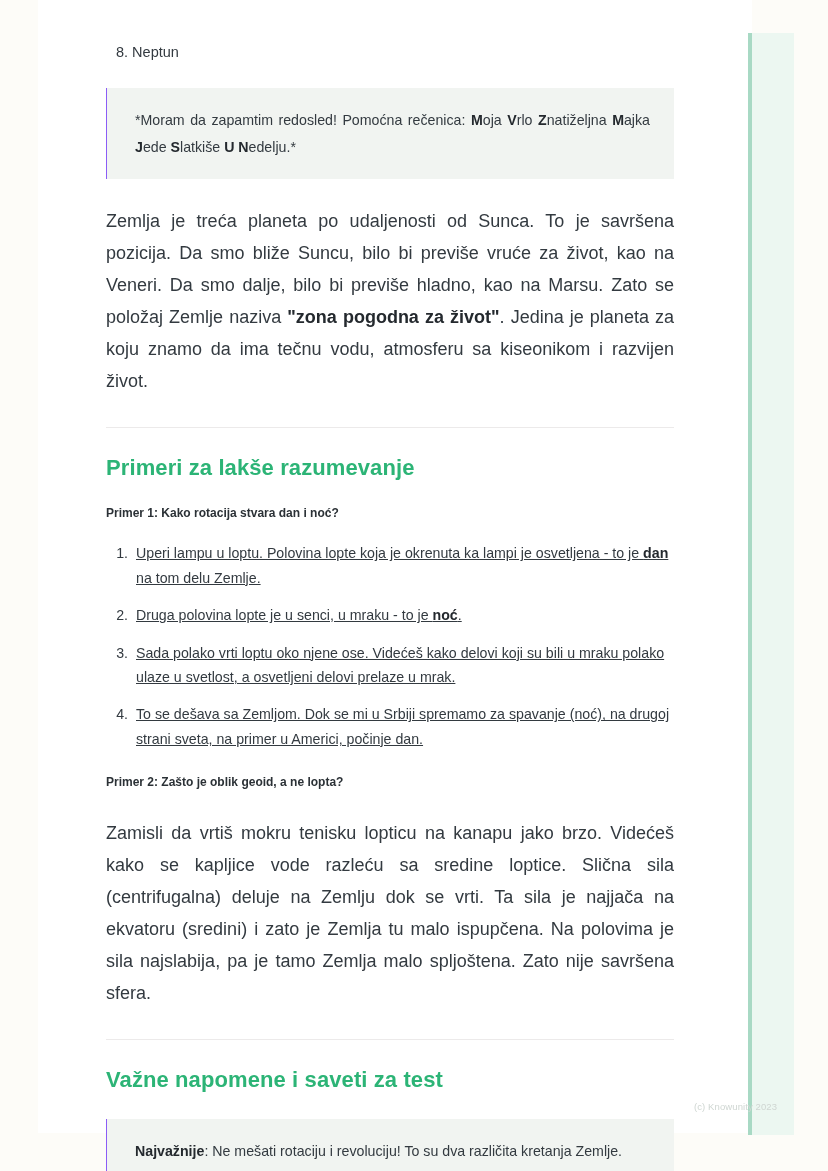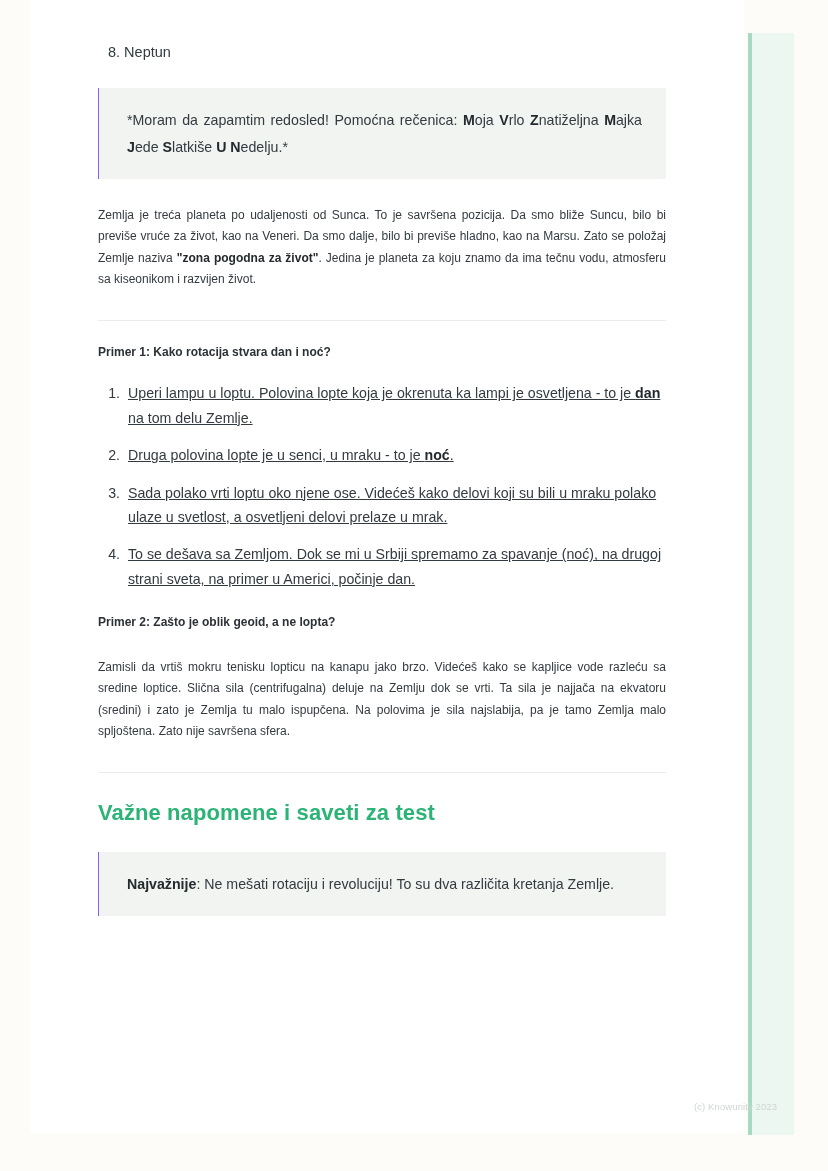--- a/index.html
+++ b/index.html
@@ -17,21 +17,21 @@
 
   
   #viewer {
     position: absolute;
     inset: 0;
     background: #fdfcf8;
   }
 
   #page {
     position: absolute;
-    left: 30px;
+    left: 38px;
     top: 0px;
     width: 714px;
     height: 1133px;
     background: #ffffff;
     box-sizing: border-box;
   }
 
   
   #side-panel {
     position: absolute;
@@ -77,21 +77,21 @@
     margin: 0;
     font-size: 14.2px;
     line-height: 1.85;
     color: #333a40;
     text-align: justify;
   }
   .callout p.tight { text-align: left; }
 
   p.body {
     margin: 26px 0 0 0;
-    font-size: 12px;
+    font-size: 18px;
     line-height: 1.78;
     text-align: justify;
     color: #333a40;
   }
 
   hr.rule {
     border: 0;
     border-top: 1px solid #eceaea;
     margin: 30px 0 0 0;
   }
@@ -153,20 +153,21 @@
       <div class="lead-item">8. Neptun</div>
 
       <div class="callout">
         <p><span>*Moram da zapamtim redosled! Pomoćna rečenica: </span><strong>M</strong><span>oja </span><strong>V</strong><span>rlo </span><strong>Z</strong><span>natiželjna </span><strong>M</strong><span>ajka </span><strong>J</strong><span>ede </span><strong>S</strong><span>latkiše </span><strong>U</strong><span> </span><strong>N</strong><span>edelju.*</span></p>
       </div>
 
       <p class="body"><span>Zemlja je treća planeta po udaljenosti od Sunca. To je savršena pozicija. Da smo bliže Suncu, bilo bi previše vruće za život, kao na Veneri. Da smo dalje, bilo bi previše hladno, kao na Marsu. Zato se položaj Zemlje naziva </span><strong>"zona pogodna za život"</strong><span>. Jedina je planeta za koju znamo da ima tečnu vodu, atmosferu sa kiseonikom i razvijen život.</span></p>
 
       <hr class="rule">
 
+      <h2 class="section">Primeri za lakše razumevanje</h2>
 
       <h3 class="sub">Primer 1: Kako rotacija stvara dan i noć?</h3>
 
 
       <ol class="steps">
         <li><span>Uperi lampu u loptu. Polovina lopte koja je okrenuta ka lampi je osvetljena - to je </span><strong>dan</strong><span> na tom delu Zemlje.</span></li>
         <li><span>Druga polovina lopte je u senci, u mraku - to je </span><strong>noć</strong><span>.</span></li>
         <li><span>Sada polako vrti loptu oko njene ose. Videćeš kako delovi koji su bili u mraku polako ulaze u svetlost, a osvetljeni delovi prelaze u mrak.</span><strong></strong><span></span></li>
         <li><span>To se dešava sa Zemljom. Dok se mi u Srbiji spremamo za spavanje (noć), na drugoj strani sveta, na primer u Americi, počinje dan.</span><strong></strong><span></span></li>
       </ol>

